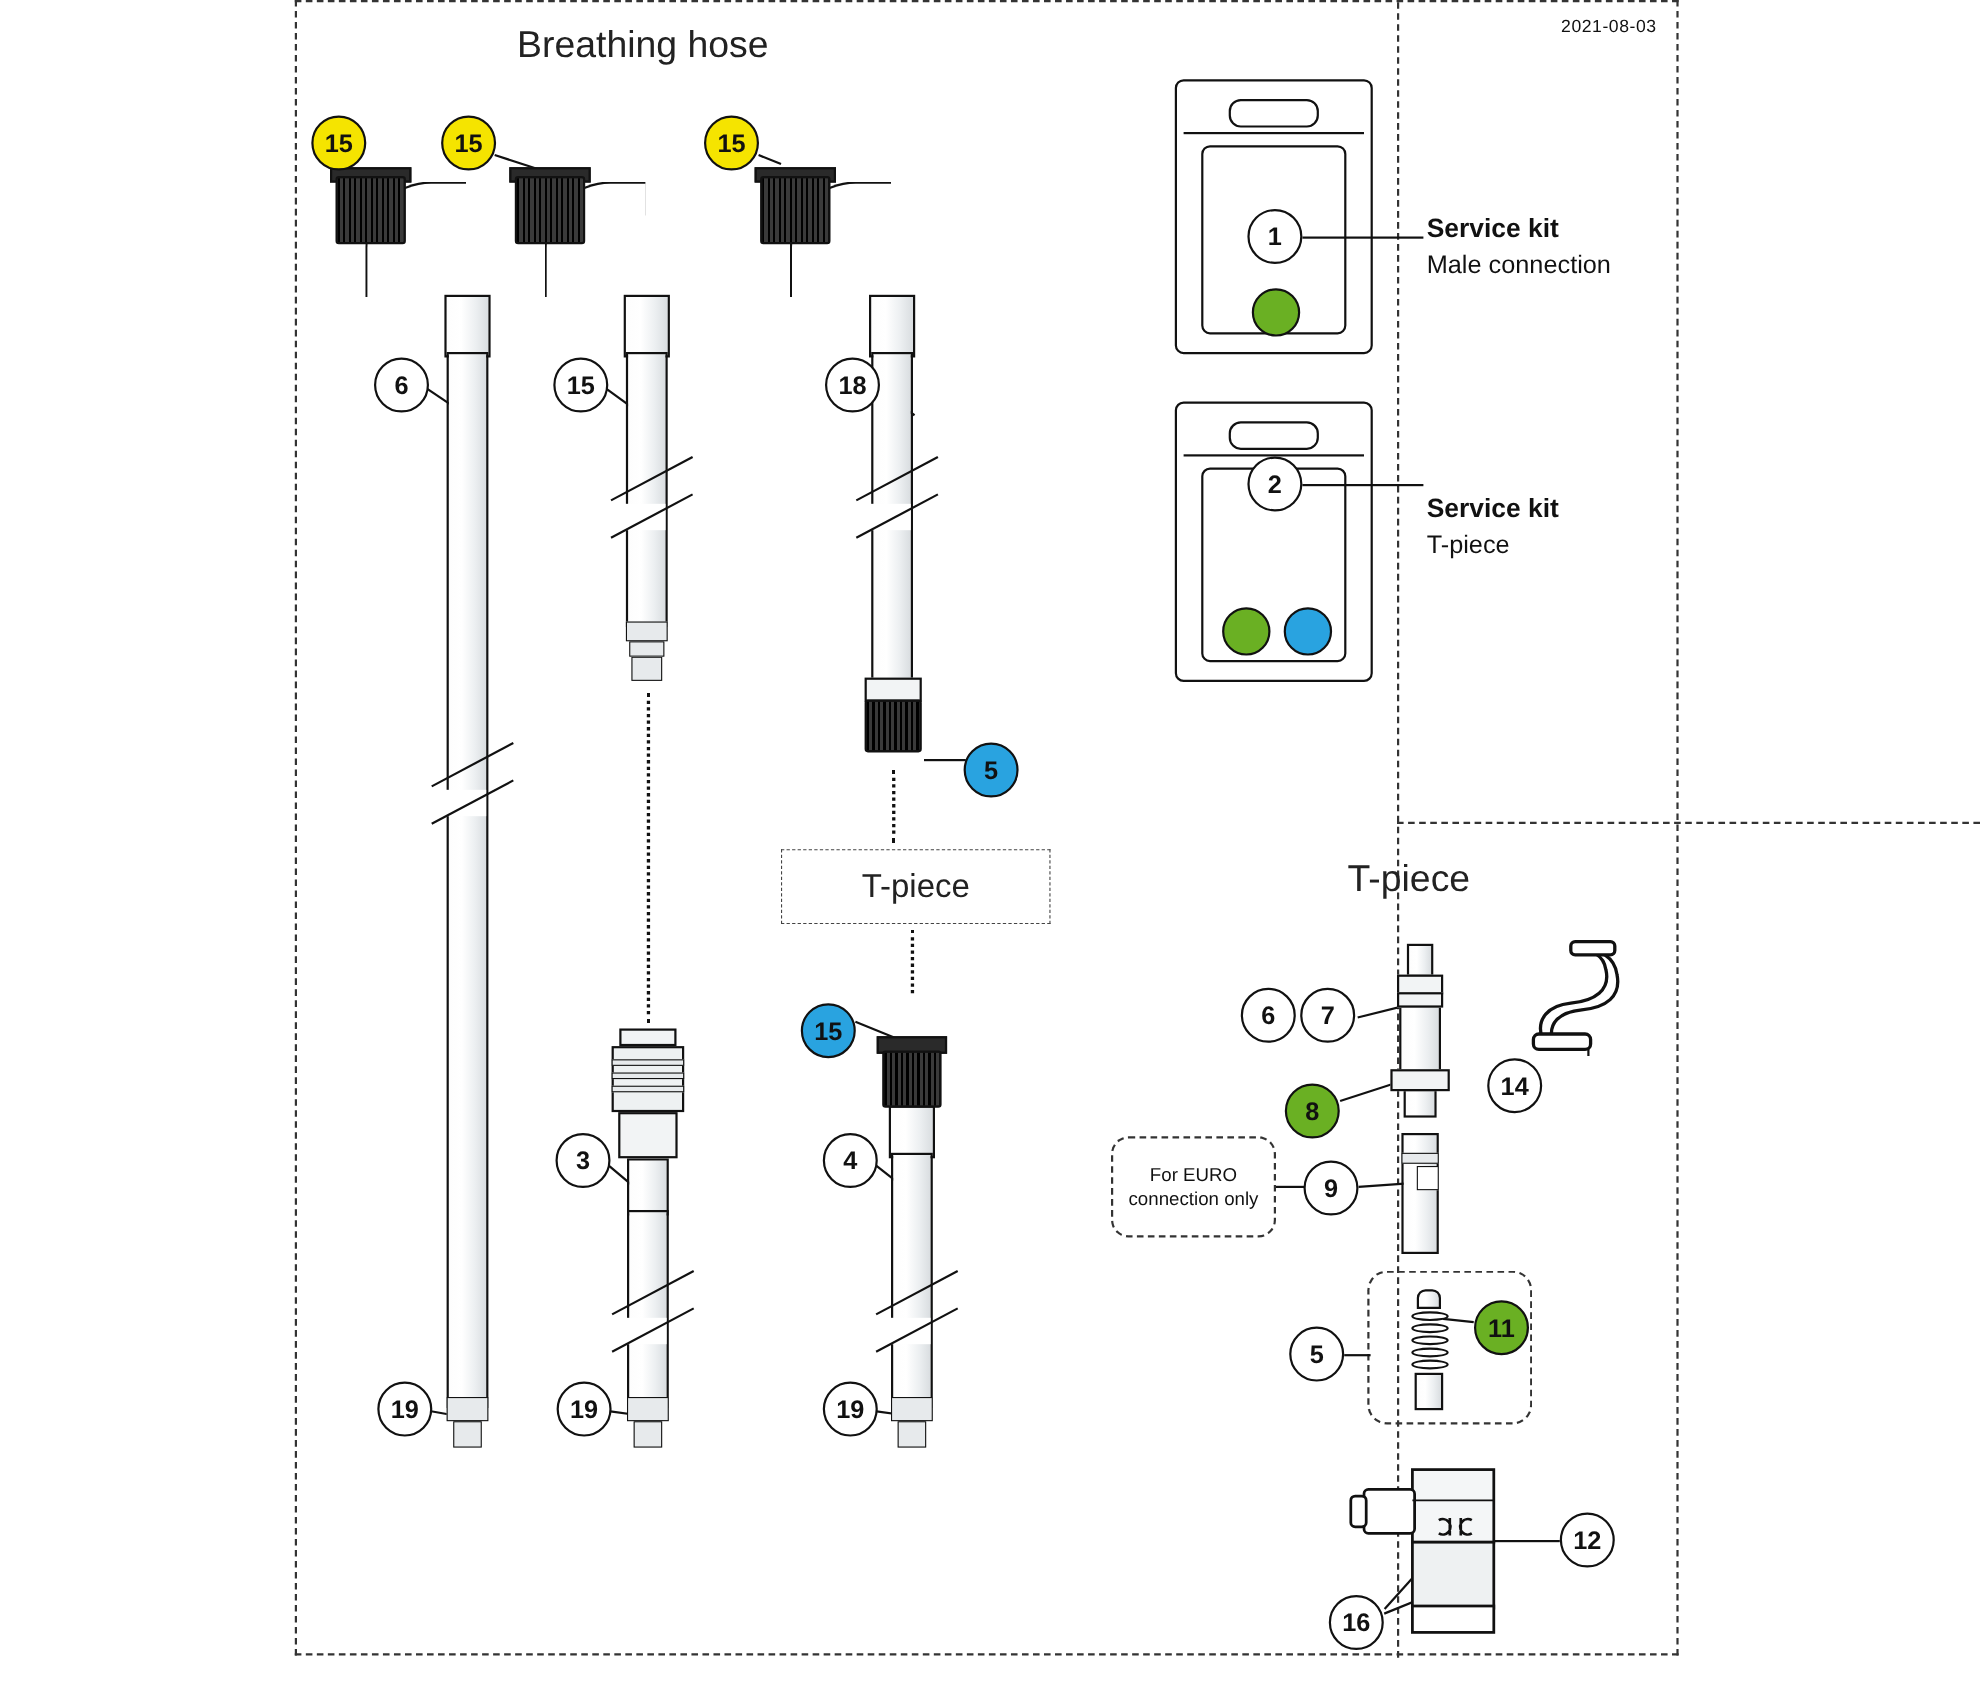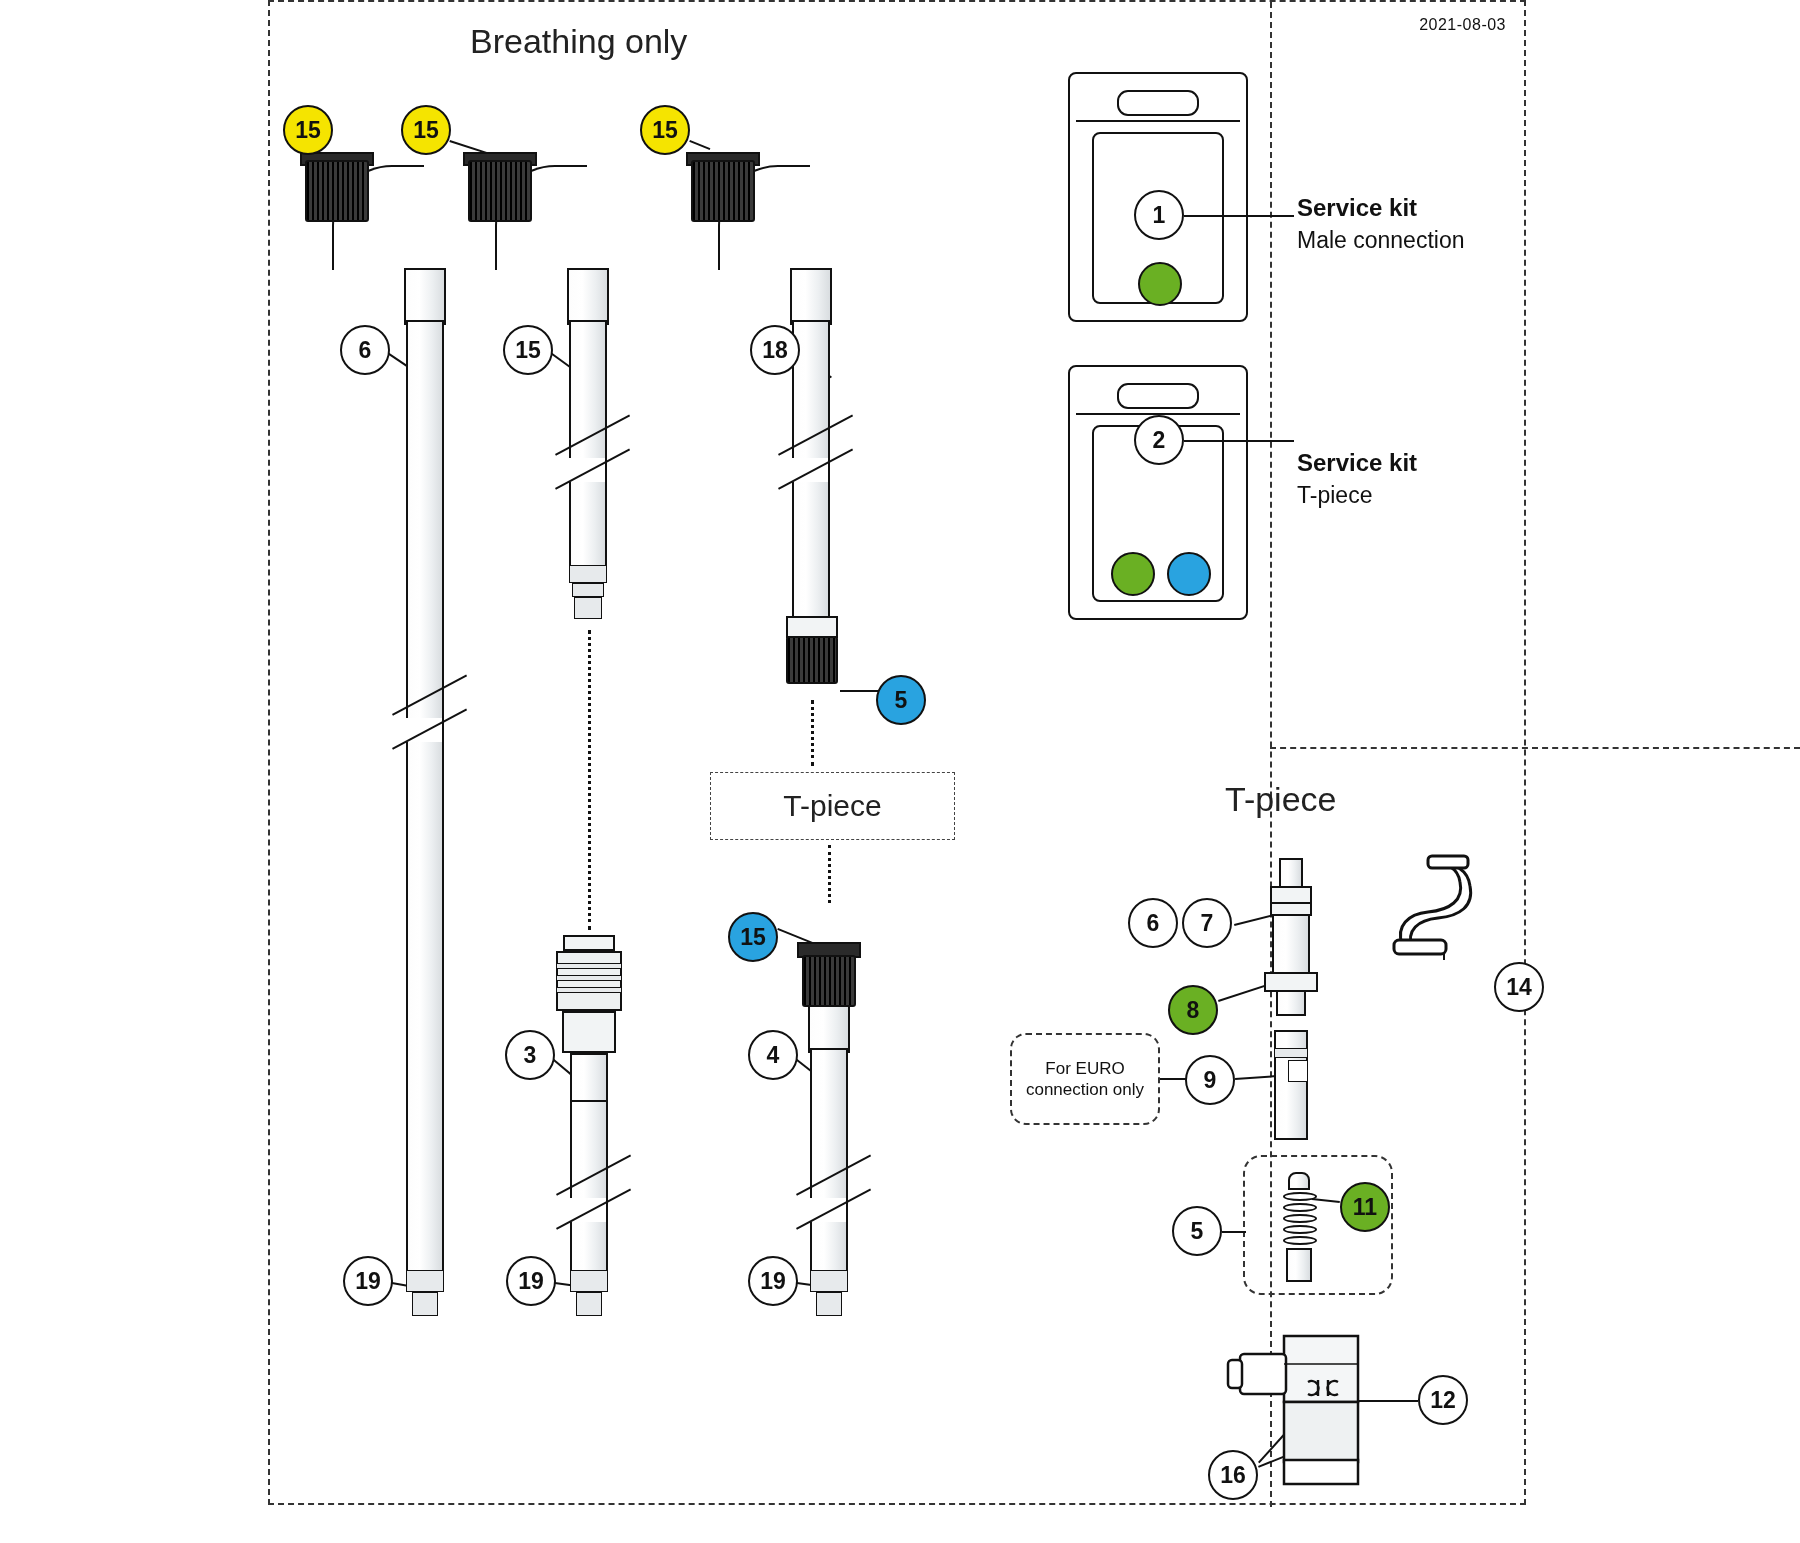--- a/index.html
+++ b/index.html
@@ -151,21 +151,21 @@
 <body>
 
 <div class="sheet">
 
   <div class="vdiv"></div>
   <div class="hdiv"></div>
 
   <div class="date">2021-08-03</div>
 </div>
 
-<div class="title" id="title-breathing">Breathing only</div>
+<div class="title" id="title-breathing">Breathing hose</div>
 <div class="title" id="title-tpiece-right">T-piece</div>
 <div class="tbox">T-piece</div>
 
 <div>
 
   <div class="elbow" style="left:332px;top:165px;width:92px;height:105px;"></div>
   <div class="tube" style="left:332px;top:165px;width:28px;height:6px;background:#fff;border:none;"></div>
 
   <div class="knurl" style="left:305px;top:160px;width:64px;height:62px;"></div>
   <div class="band" style="left:300px;top:152px;width:74px;height:14px;background:#2a2a2a;"></div>
@@ -312,21 +312,21 @@
 <div class="ln" style="left:1234px;top:924px;width:56px;transform:rotate(-14deg);"></div>
 
 <div class="clip" style="left:1388px;top:848px;width:110px;height:112px;">
   <svg width="110" height="112" viewBox="0 0 110 112">
     <path d="M14 96 C8 78, 20 66, 40 64 C62 62, 76 52, 72 34 C70 20, 58 14, 44 16" fill="none" stroke="#111" stroke-width="3"></path>
     <path d="M24 100 C18 82, 30 72, 50 70 C72 68, 86 58, 82 38 C80 22, 66 14, 50 16" fill="none" stroke="#111" stroke-width="3"></path>
     <rect x="6" y="92" width="52" height="14" rx="5" fill="#fff" stroke="#111" stroke-width="3"></rect>
     <rect x="40" y="8" width="40" height="12" rx="4" fill="#fff" stroke="#111" stroke-width="3"></rect>
   </svg>
 </div>
-<div class="cal" style="left:1494px;top:962px;">14</div>
+<div class="cal" style="left:1352px;top:962px;">14</div>
 <div class="ln" style="left:1443px;top:960px;width:18px;transform:rotate(-90deg);"></div>
 
 <div class="cal green" style="left:1168px;top:985px;">8</div>
 <div class="ln" style="left:1218px;top:1000px;width:62px;transform:rotate(-18deg);"></div>
 
 <div>
   <div class="tube" style="left:1274px;top:1030px;width:34px;height:110px;"></div>
   <div class="bandsm" style="left:1274px;top:1048px;width:34px;height:10px;"></div>
   <div class="bandsm" style="left:1288px;top:1060px;width:20px;height:22px;background:#fff;"></div>
 </div>

